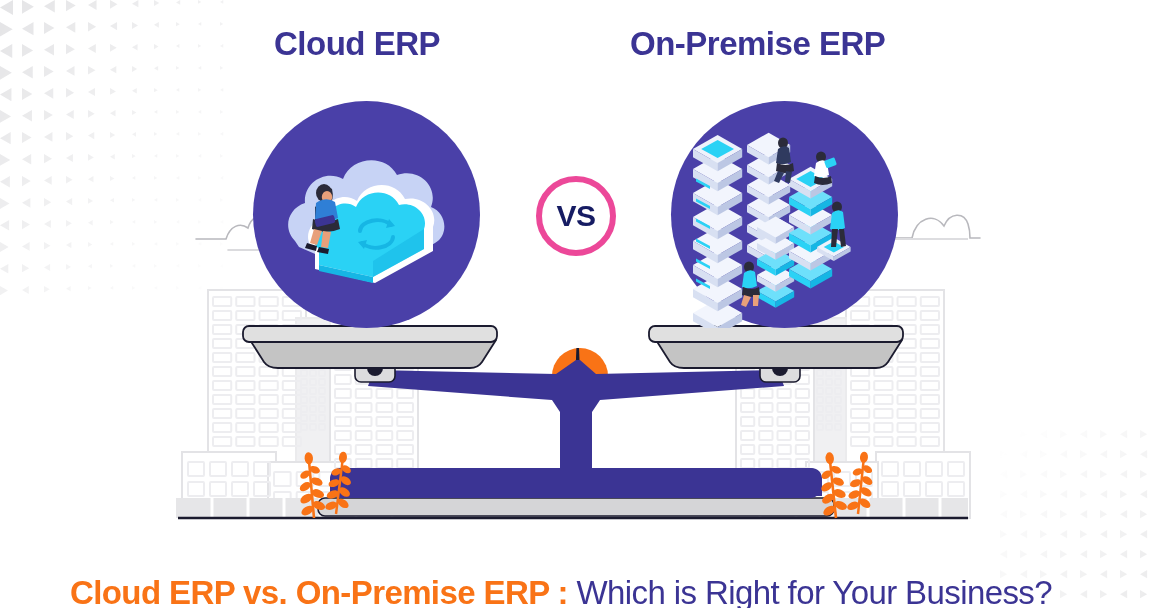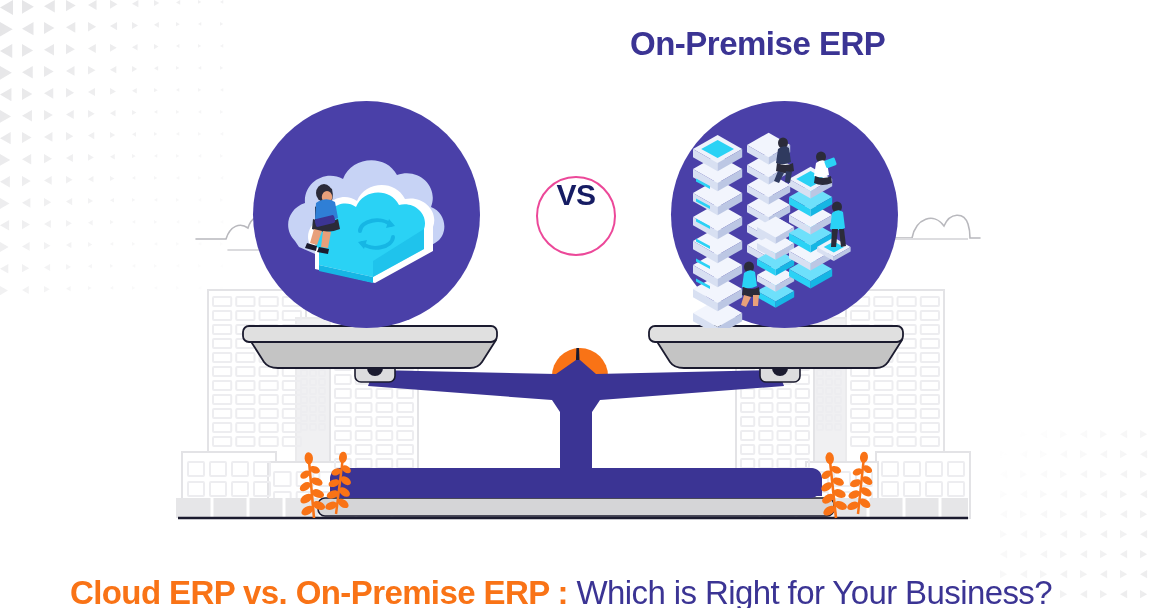--- a/index.html
+++ b/index.html
@@ -27,22 +27,22 @@
   #hdr-left{left:274px;}
   #hdr-right{left:630px;text-align:right;}
 
   
   .vs-badge{
     position:absolute;
     left:536px;top:176px;
     width:80px;height:80px;
     border-radius:50%;
     background:#ffffff;
-    border:2px solid #ec4899;
-    display:flex;align-items:flex-start;justify-content:center;
+    border:6px solid #ec4899;
+    display:flex;align-items:center;justify-content:center;
     box-sizing:border-box;
     z-index:40;
   }
   .vs-badge span{
     font-size:30px;font-weight:bold;color:#161c63;letter-spacing:-0.5px;
   }
 
   
   .caption{
     position:absolute;
@@ -844,20 +844,21 @@
       <g>
         <ellipse cx="78" cy="166" rx="5" ry="5.6" fill="#2b2b3a"></ellipse>
         <path d="M73 172 q6 -5 11 -1 l2 14 q-8 4 -15 1 Z" fill="#2ad2f5"></path>
         <path d="M72 186 q9 4 16 0 l1 8 q-10 4 -18 0 Z" fill="#2b2b3a"></path>
         <path d="M73 194 l-3 10 l5 2 l5 -10 Z" fill="#e8a07a"></path>
         <path d="M82 194 l0 11 l5 0 l1 -11 Z" fill="#e8a07a"></path>
       </g>
     </svg>
   </div>
 
+  <div class="hdr" id="hdr-left">Cloud ERP</div>
   <div class="hdr" id="hdr-right">On-Premise ERP</div>
 
   <div class="vs-badge">
     <span>VS</span>
   </div>
 
   <div class="caption">
     <span class="cap-orange">Cloud ERP vs. On-Premise ERP :</span><span>&nbsp;</span><span class="cap-purple">Which is Right for Your Business?</span>
   </div>
 

